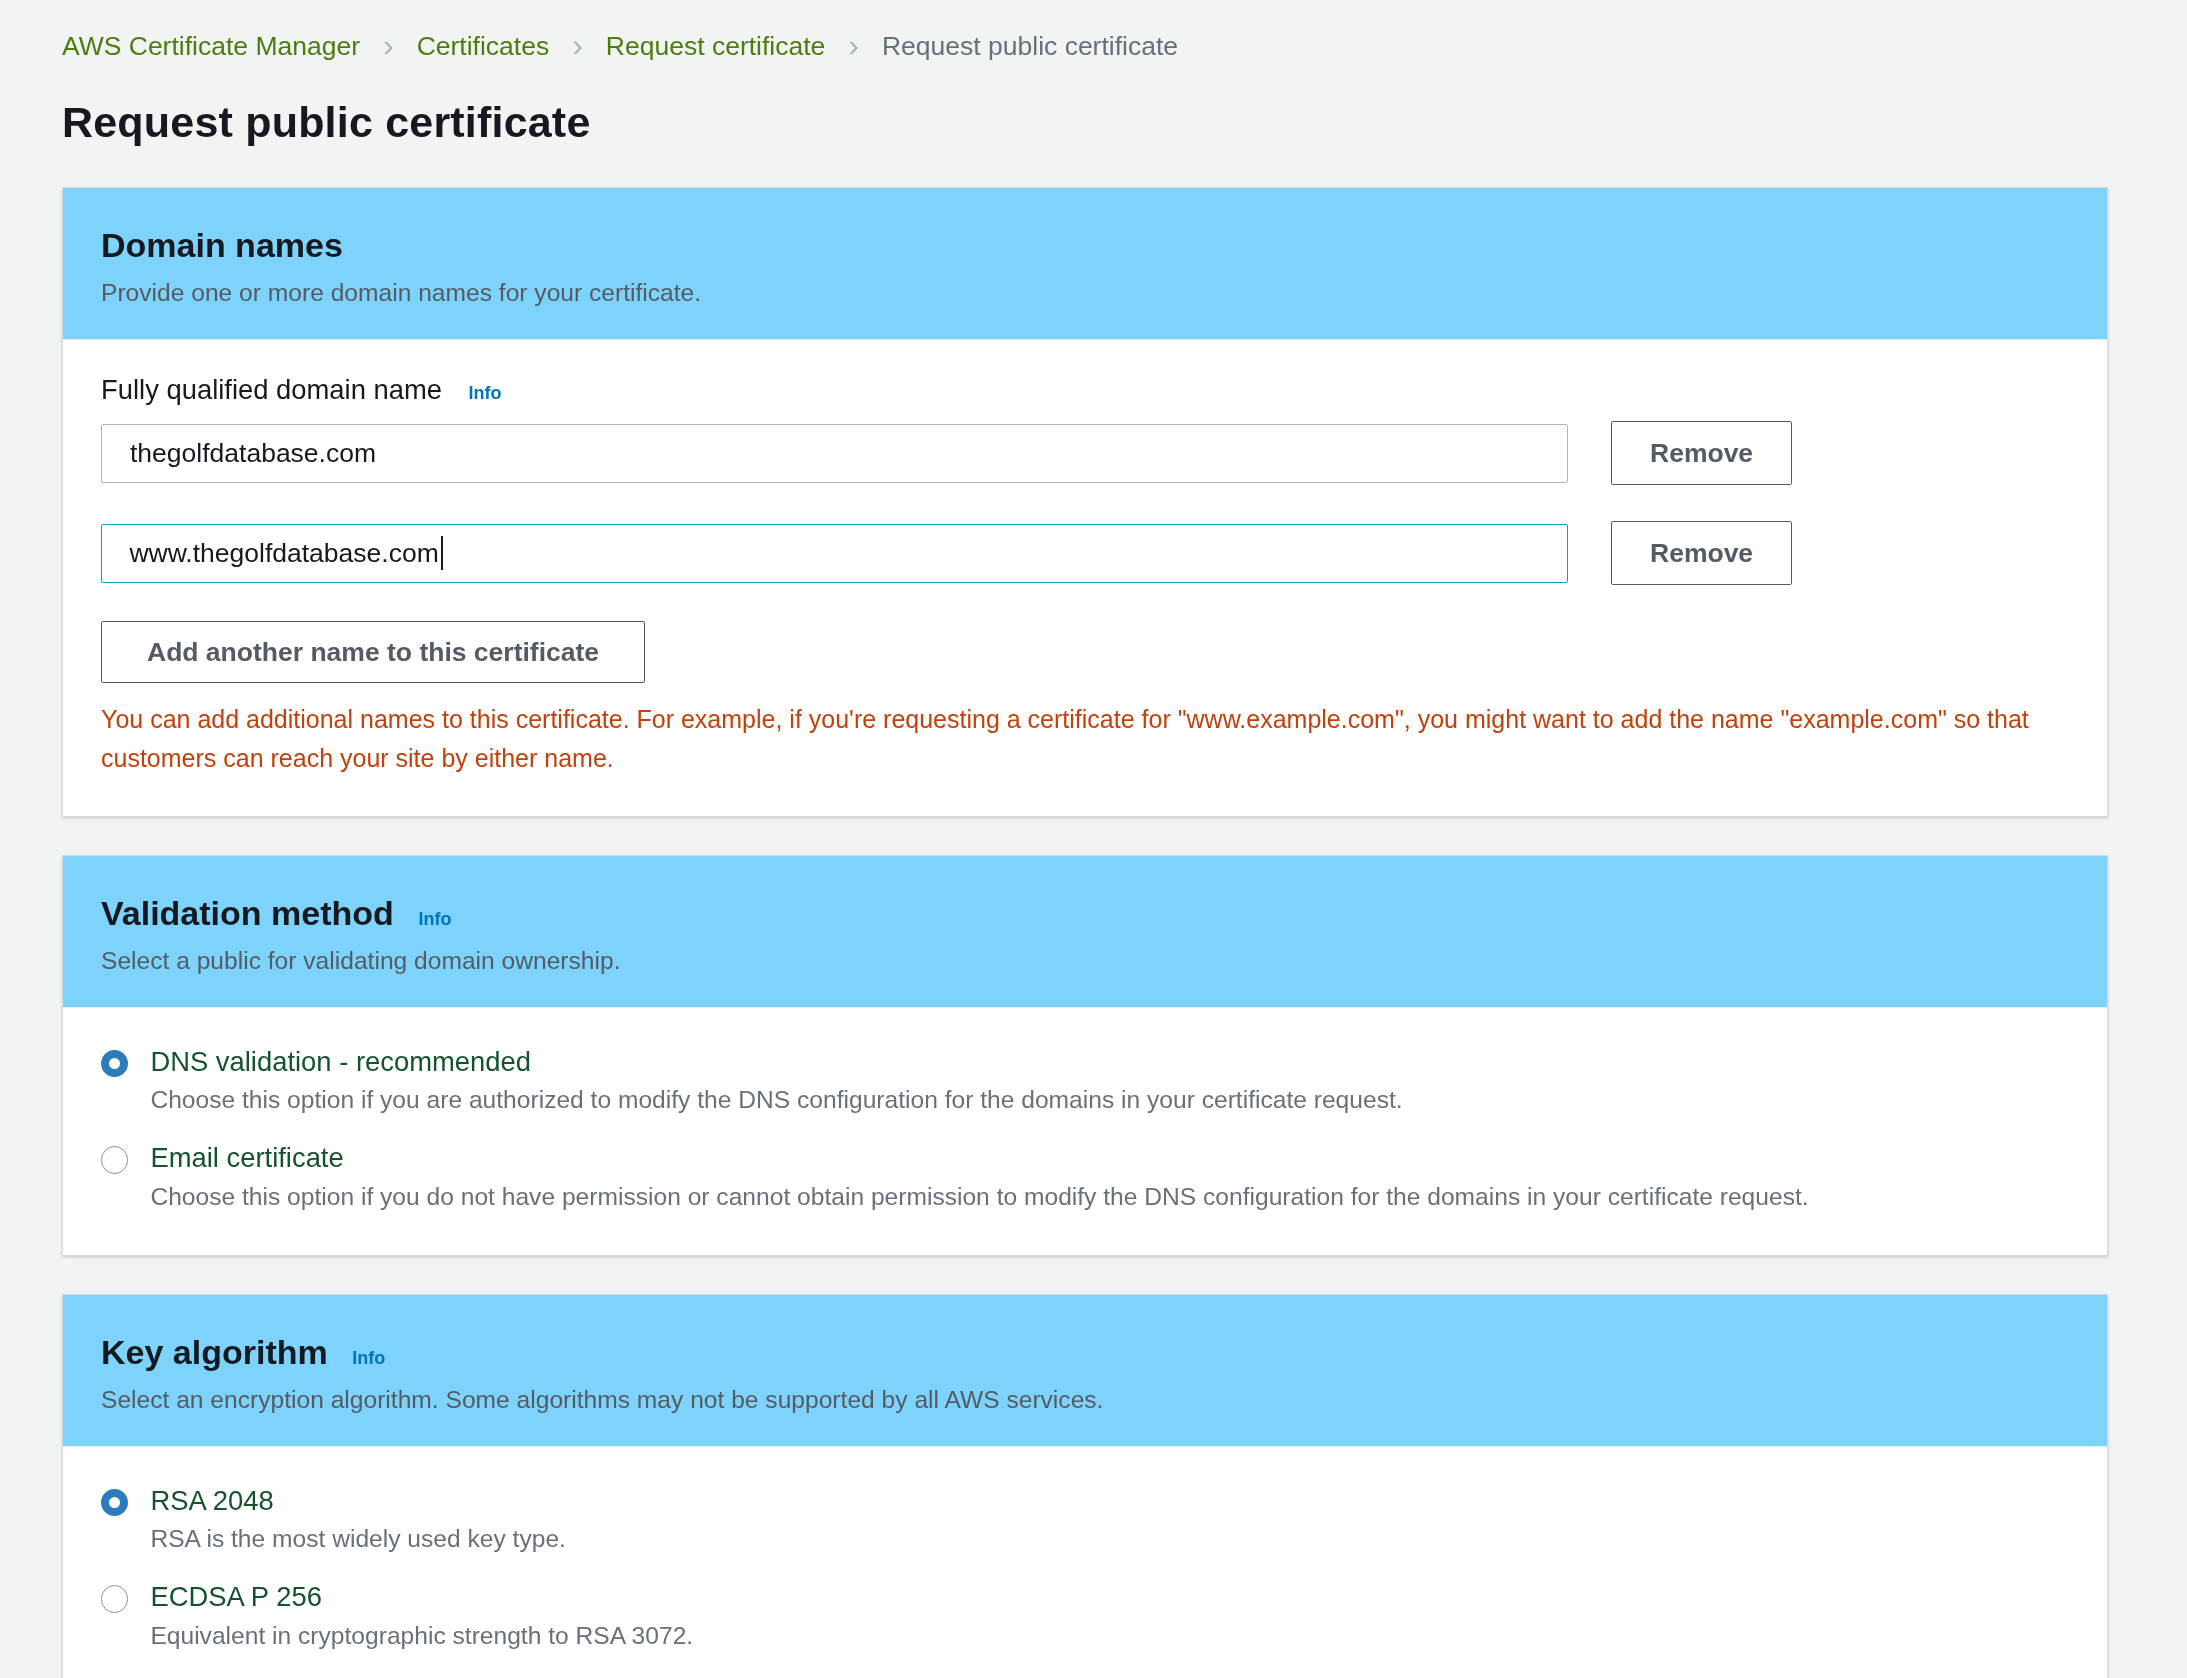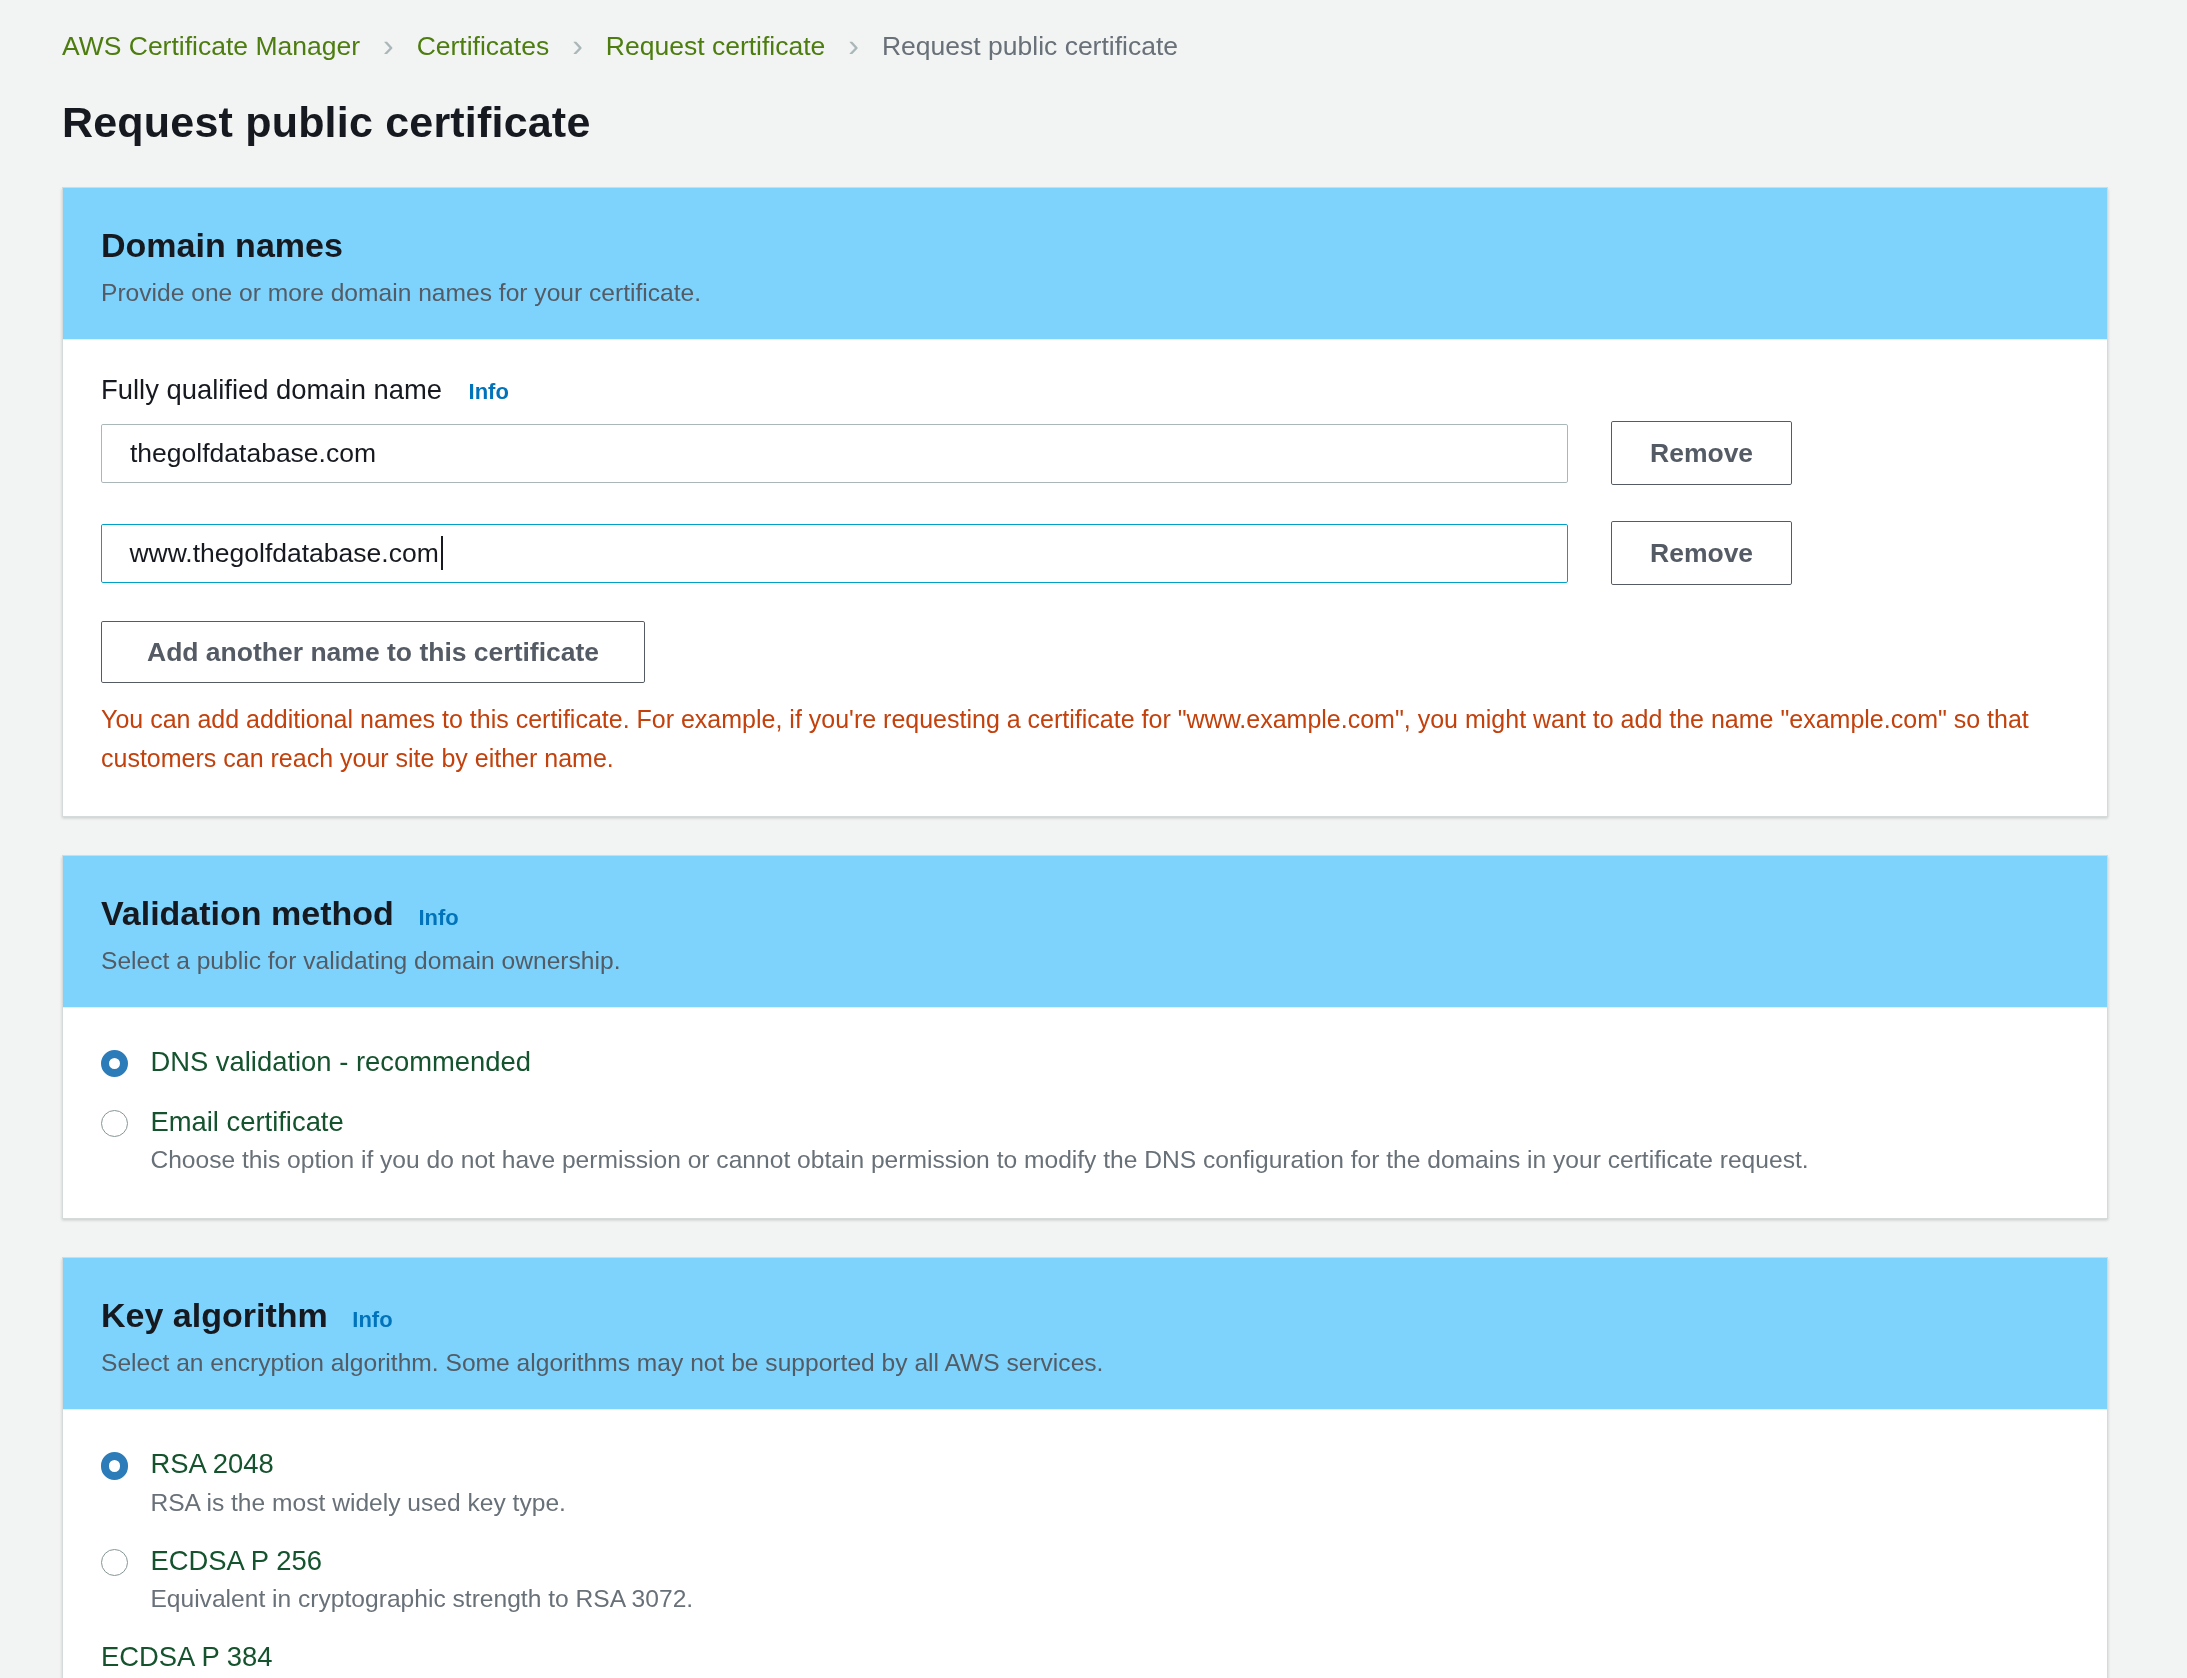--- a/index.html
+++ b/index.html
@@ -30,21 +30,21 @@
   }
   .card + .card { margin-top:38px; }
   .card-header {
     background:#7dd3fc;
     padding:38px 38px 32px 38px;
     border-bottom:0.9px solid #eaeded;
   }
   .card-title-row { display:flex; align-items:baseline; gap:24.6px; }
   .card-header h2 { margin:0; font-size:34px; font-weight:700; color:#16191f; }
   .card-header p { margin:14px 0 0 0; font-size:24.6px; color:#545b64; }
-  .info-link { color:#0073bb; font-size:22px; font-weight:700; text-decoration:none; cursor:pointer; }
+  .info-link { color:#0073bb; font-size:18px; font-weight:700; text-decoration:none; cursor:pointer; }
 
   .card-body { padding:34px 50px 38px 38px; }
 
   
   .field-label-row { display:flex; align-items:baseline; gap:26.5px; font-size:27.4px; color:#16191f; }
   .input-row { display:flex; align-items:center; margin-top:15px; }
   .input-row.second { margin-top:36px; }
   .fake-input {
     width:1467px; height:59px;
     border:0.9px solid #aab7b8; border-radius:1.9px;
@@ -138,20 +138,21 @@
         <a class="info-link">Info</a>
       </div>
       <p>Select a public for validating domain ownership.</p>
     </div>
     <div class="card-body radio-body">
 
       <div class="radio-option">
         <span class="radio-circle checked"></span>
         <div>
           <div class="radio-label">DNS validation - recommended</div>
+          <div class="radio-desc">Choose this option if you are authorized to modify the DNS configuration for the domains in your certificate request.</div>
         </div>
       </div>
 
       <div class="radio-option">
         <span class="radio-circle unchecked"></span>
         <div>
           <div class="radio-label">Email certificate</div>
           <div class="radio-desc">Choose this option if you do not have permission or cannot obtain permission to modify the DNS configuration for the domains in your certificate request.</div>
         </div>
       </div>

